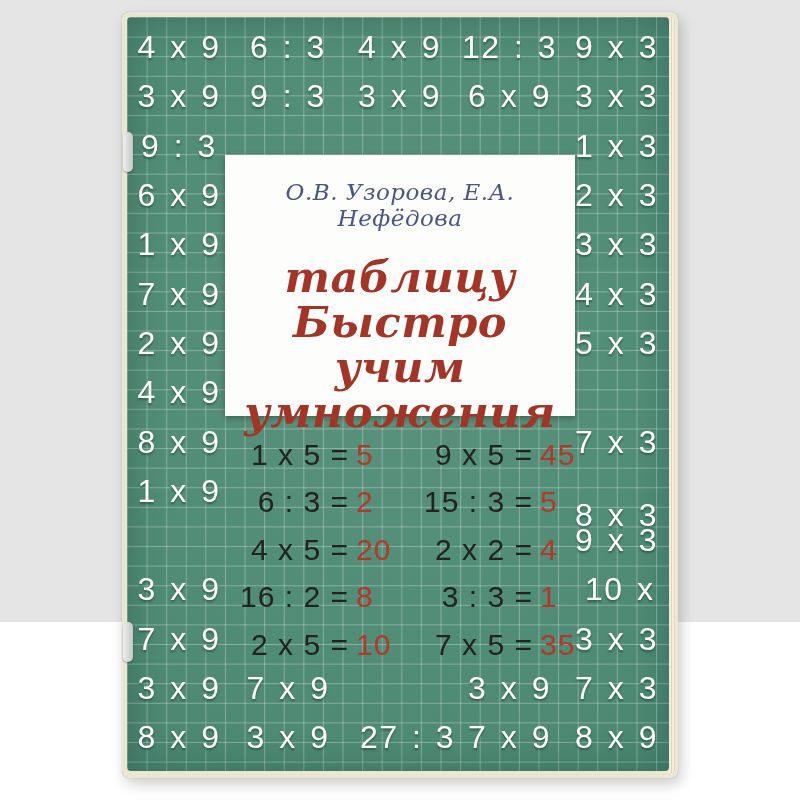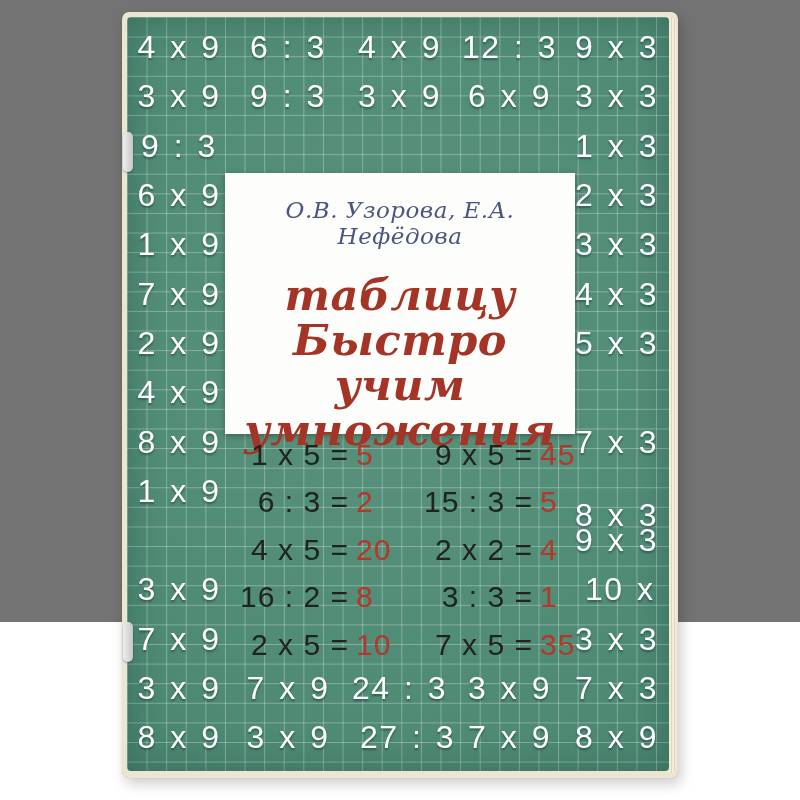--- a/index.html
+++ b/index.html
@@ -1,21 +1,21 @@
 <!DOCTYPE html>
 <html><head>
 <meta charset="utf-8">
 <style>
   html,body { margin:0; padding:0; }
   body {
     width:800px; height:800px; background:#ffffff;
     font-family:"Liberation Sans", sans-serif;
     overflow:hidden;
   }
-  .stage { position:relative; width:800px; height:622px; background:#737373; }
+  .stage { position:relative; width:800px; height:622px; background:#e5e5e5; }
 
   
   .book {
     position:absolute; left:122px; top:12px; width:556px; height:766px;
     background:#ece5d2; border-radius:7px;
     box-shadow:3px 6px 14px rgba(0,0,0,.20), 0 0 1px rgba(0,0,0,.25);
   }
   .page-edge {
     position:absolute; right:2px; top:5px; bottom:5px; width:7px; border-radius:0 6px 6px 0;
     background:repeating-linear-gradient(90deg,#f3edda 0 2px,#ddd5bf 2px 3px);
@@ -49,21 +49,21 @@
   }
   .expr {
     display:flex; align-items:center; justify-content:center;
     color:#ffffff; font-size:32px; font-weight:500;
     letter-spacing:1.5px; word-spacing:3px; white-space:pre;
     text-shadow:0 2px 2px rgba(15,55,43,.5);
   }
 
   
   .card {
-    position:absolute; left:98px; top:156px; width:350px; height:261px;
+    position:absolute; left:98px; top:138px; width:350px; height:261px;
     background:#fdfdfc; box-shadow:0 2px 6px rgba(0,0,0,.30);
   }
   .authors {
     margin-top:24px; text-align:center;
     font-family:"DejaVu Serif", serif; font-style:italic;
     color:#4a5680; font-size:23px; letter-spacing:.5px;
   }
   .book-title {
     margin-top:24px; text-align:center;
     font-family:"DejaVu Serif", serif; font-style:italic; font-weight:bold;
@@ -113,21 +113,20 @@
           <span class="expr" style="grid-area: 9 / 5;">7 x 3</span>
           <span class="expr" style="grid-area: 10 / 1;">1 x 9</span>
           <span class="expr" style="grid-area: 10 / 5; margin-top: 48px;">8 x 3</span>
           <span class="expr" style="grid-area: 11 / 5;">9 x 3</span>
           <span class="expr" style="grid-area: 12 / 1;">3 x 9</span>
           <span class="expr" style="grid-area: 12 / 5; margin-left: 39px;">10 x 3</span>
           <span class="expr" style="grid-area: 13 / 1;">7 x 9</span>
           <span class="expr" style="grid-area: 13 / 5;">3 x 3</span>
           <span class="expr" style="grid-area: 14 / 1;">3 x 9</span>
           <span class="expr" style="grid-area: 14 / 2;">7 x 9</span>
-          <span class="expr" style="grid-area: 14 / 3;">24 : 3</span>
           <span class="expr" style="grid-area: 14 / 4;">3 x 9</span>
           <span class="expr" style="grid-area: 14 / 5;">7 x 3</span>
           <span class="expr" style="grid-area: 15 / 1;">8 x 9</span>
           <span class="expr" style="grid-area: 15 / 2;">3 x 9</span>
           <span class="expr" style="grid-area: 15 / 3; padding-left: 16px;">27 : 3</span>
           <span class="expr" style="grid-area: 15 / 4;">7 x 9</span>
           <span class="expr" style="grid-area: 15 / 5;">8 x 9</span>
         </div>
       <div class="card">
         <div class="authors">О.В. Узорова, Е.А. Нефёдова</div>

